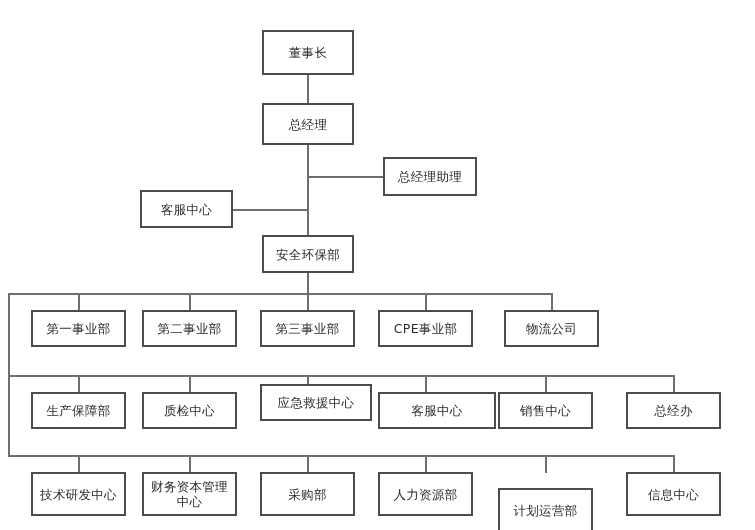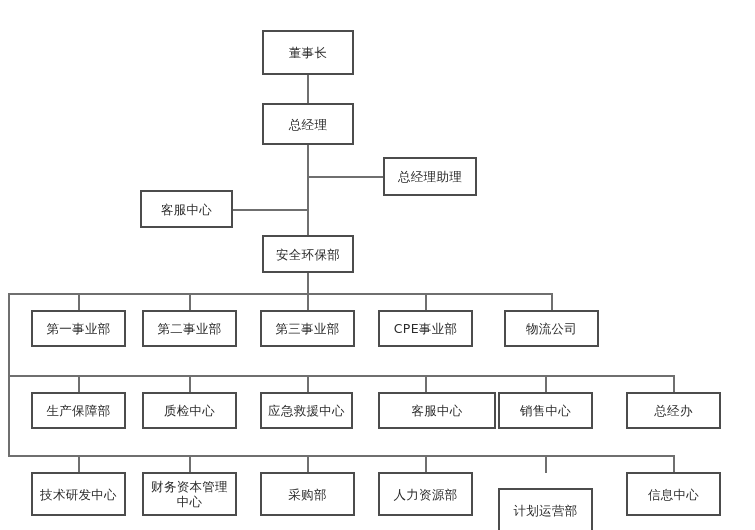--- a/index.html
+++ b/index.html
@@ -121,21 +121,21 @@
   <div class="node" style="left:504px; top:310px; width:95px; height:37px;">
     <span>物流公司</span>
   </div>
 
   <div class="node" style="left:31px; top:392px; width:95px; height:37px;">
     <span>生产保障部</span>
   </div>
   <div class="node" style="left:142px; top:392px; width:95px; height:37px;">
     <span>质检中心</span>
   </div>
-  <div class="node" style="left:260px; top:392px; width:93px; height:37px;justify-content:center;">
+  <div class="node" style="left:260px; top:384px; width:112px; height:37px;justify-content:center;">
     <span>应急救援中心</span>
   </div>
   <div class="node" style="left:378px; top:392px; width:118px; height:37px;">
     <span>客服中心</span>
   </div>
   <div class="node" style="left:498px; top:392px; width:95px; height:37px;">
     <span>销售中心</span>
   </div>
   <div class="node" style="left:626px; top:392px; width:95px; height:37px;">
     <span>总经办</span>

